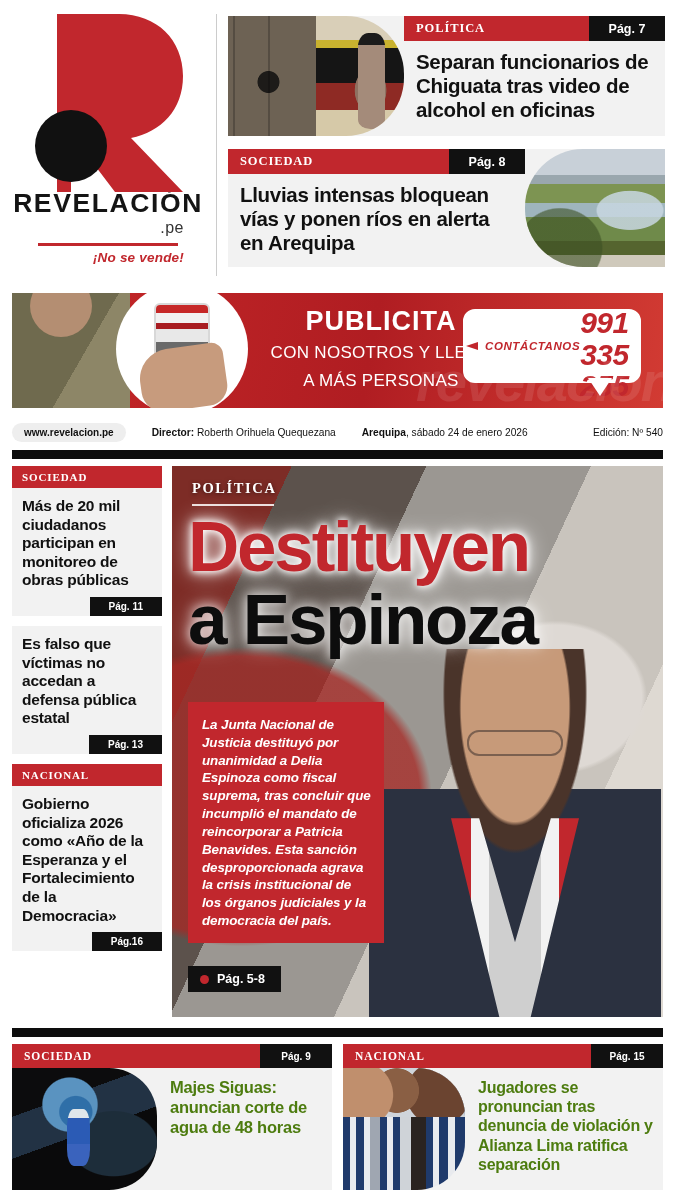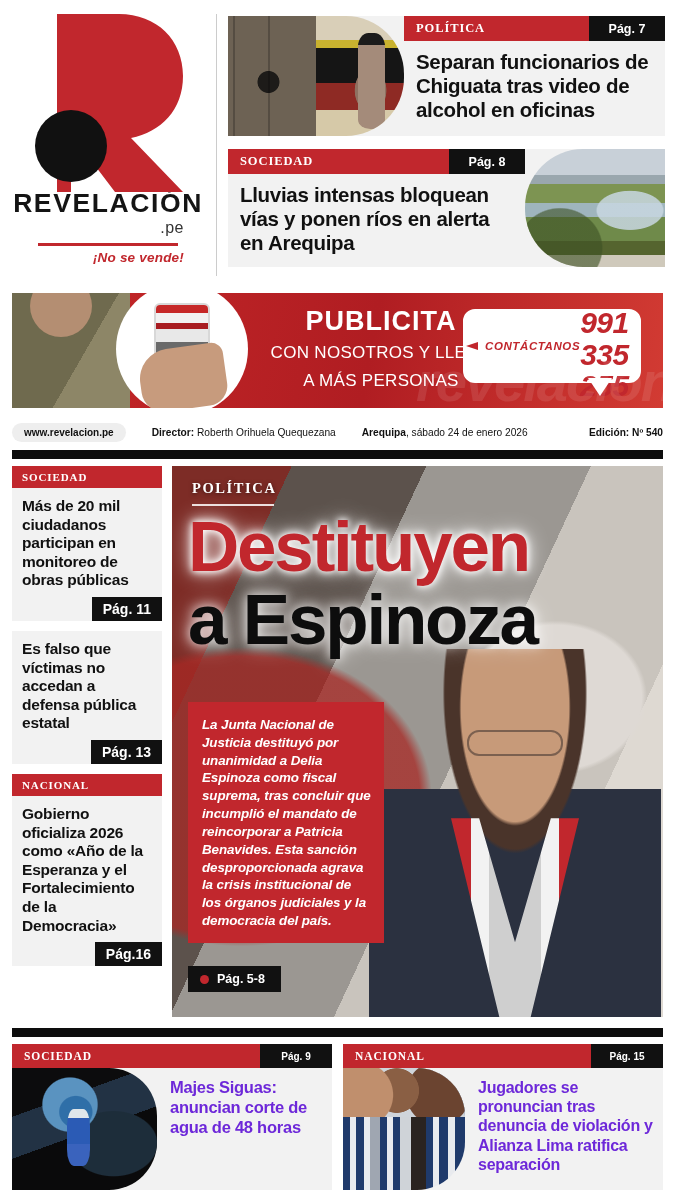--- a/index.html
+++ b/index.html
@@ -186,43 +186,43 @@
   .infobar{
     position:absolute; left:12px; top:420px; width:651px; height:24px;
     display:flex; align-items:center; font-size:10.5px; color:#111;
   }
   .url-pill{
     background:#eeeeee; border-radius:11px; padding:4px 12px;
     font-weight:bold; font-size:10px; color:#111;
   }
   .ib-item{ margin-left:26px; font-size:10.2px; }
   .ib-item b{ font-weight:bold; }
-  .ib-item.right{ margin-left:auto; font-weight:bold;padding-left:40px; }
+  .ib-item.right{ margin-left:auto; font-weight:normal;padding-left:40px; }
 
   .blackbar{ position:absolute; left:12px; width:651px; height:9px; background:#0d0d0d; }
   .blackbar.one{ top:450px; }
   .blackbar.two{ top:1028px; }
 
   
   .mainarea{ position:absolute; left:12px; top:466px; width:651px; height:551px; display:flex; gap:10px; }
 
   .sidecol{ width:150px; display:flex; flex-direction:column; gap:10px; }
   .sidestory{ background:#f2f2f2; display:flex; flex-direction:column; }
   .side-kicker{
     background:#C1272D; color:#fff; font-weight:bold; font-size:11px;
     letter-spacing:.9px; padding:5px 10px; font-family:"Liberation Serif", serif;
   }
   .side-head{
     font-weight:bold; font-size:15.5px; line-height:1.2; color:#111;
     padding:9px 9px 4px 10px; letter-spacing:-.2px; flex:1;
   }
   .side-badge-wrap{ display:flex; justify-content:flex-end; padding:3px 0 0 0; }
   .side-badge{
-    background:#111; color:#fff; font-size:14px; font-weight:bold;
-    padding:4px 11px;
+    background:#111; color:#fff; font-size:10px; font-weight:bold;
+    padding:4px 19px;
   }
 
   
   .leadcol{ flex:1; position:relative; overflow:hidden; background:#2a2320; }
   .lead-photo{
     position:absolute; inset:0;
     background:
       radial-gradient(ellipse at 78% 42%, #ded9d4 0 16%, transparent 17%),
       radial-gradient(ellipse at 14% 60%, rgba(168,40,36,.75) 0 30%, transparent 32%),
       linear-gradient(115deg,#7d2c26 0 16%, #5c524c 16% 34%, #9b9792 34% 56%, #c9c4bd 56% 78%, #ded9d2 78% 100%);
@@ -321,21 +321,21 @@
   }
   .bp-players::before{
     content:""; position:absolute; left:0; top:0; width:100%; height:40%;
     background:
       radial-gradient(circle at 14% 55%, #c08f6d 0 30%, transparent 31%),
       radial-gradient(circle at 44% 46%, #8a5f44 0 30%, transparent 31%),
       radial-gradient(circle at 78% 52%, #6b4430 0 32%, transparent 33%),
       linear-gradient(#cfd4da 0 100%);
   }
   .bot-head{
-    flex:1; font-weight:bold; font-size:16.5px; line-height:1.2; color:#6d28d9;
+    flex:1; font-weight:bold; font-size:16.5px; line-height:1.2; color:#4d7c0f;
     padding:10px 10px 10px 13px; letter-spacing:-.25px;
   }
   .bot-head.wide{ font-size:16px; }
 </style>
 </head>
 <body>
 
 <div class="page">
 
   <div class="masthead">

